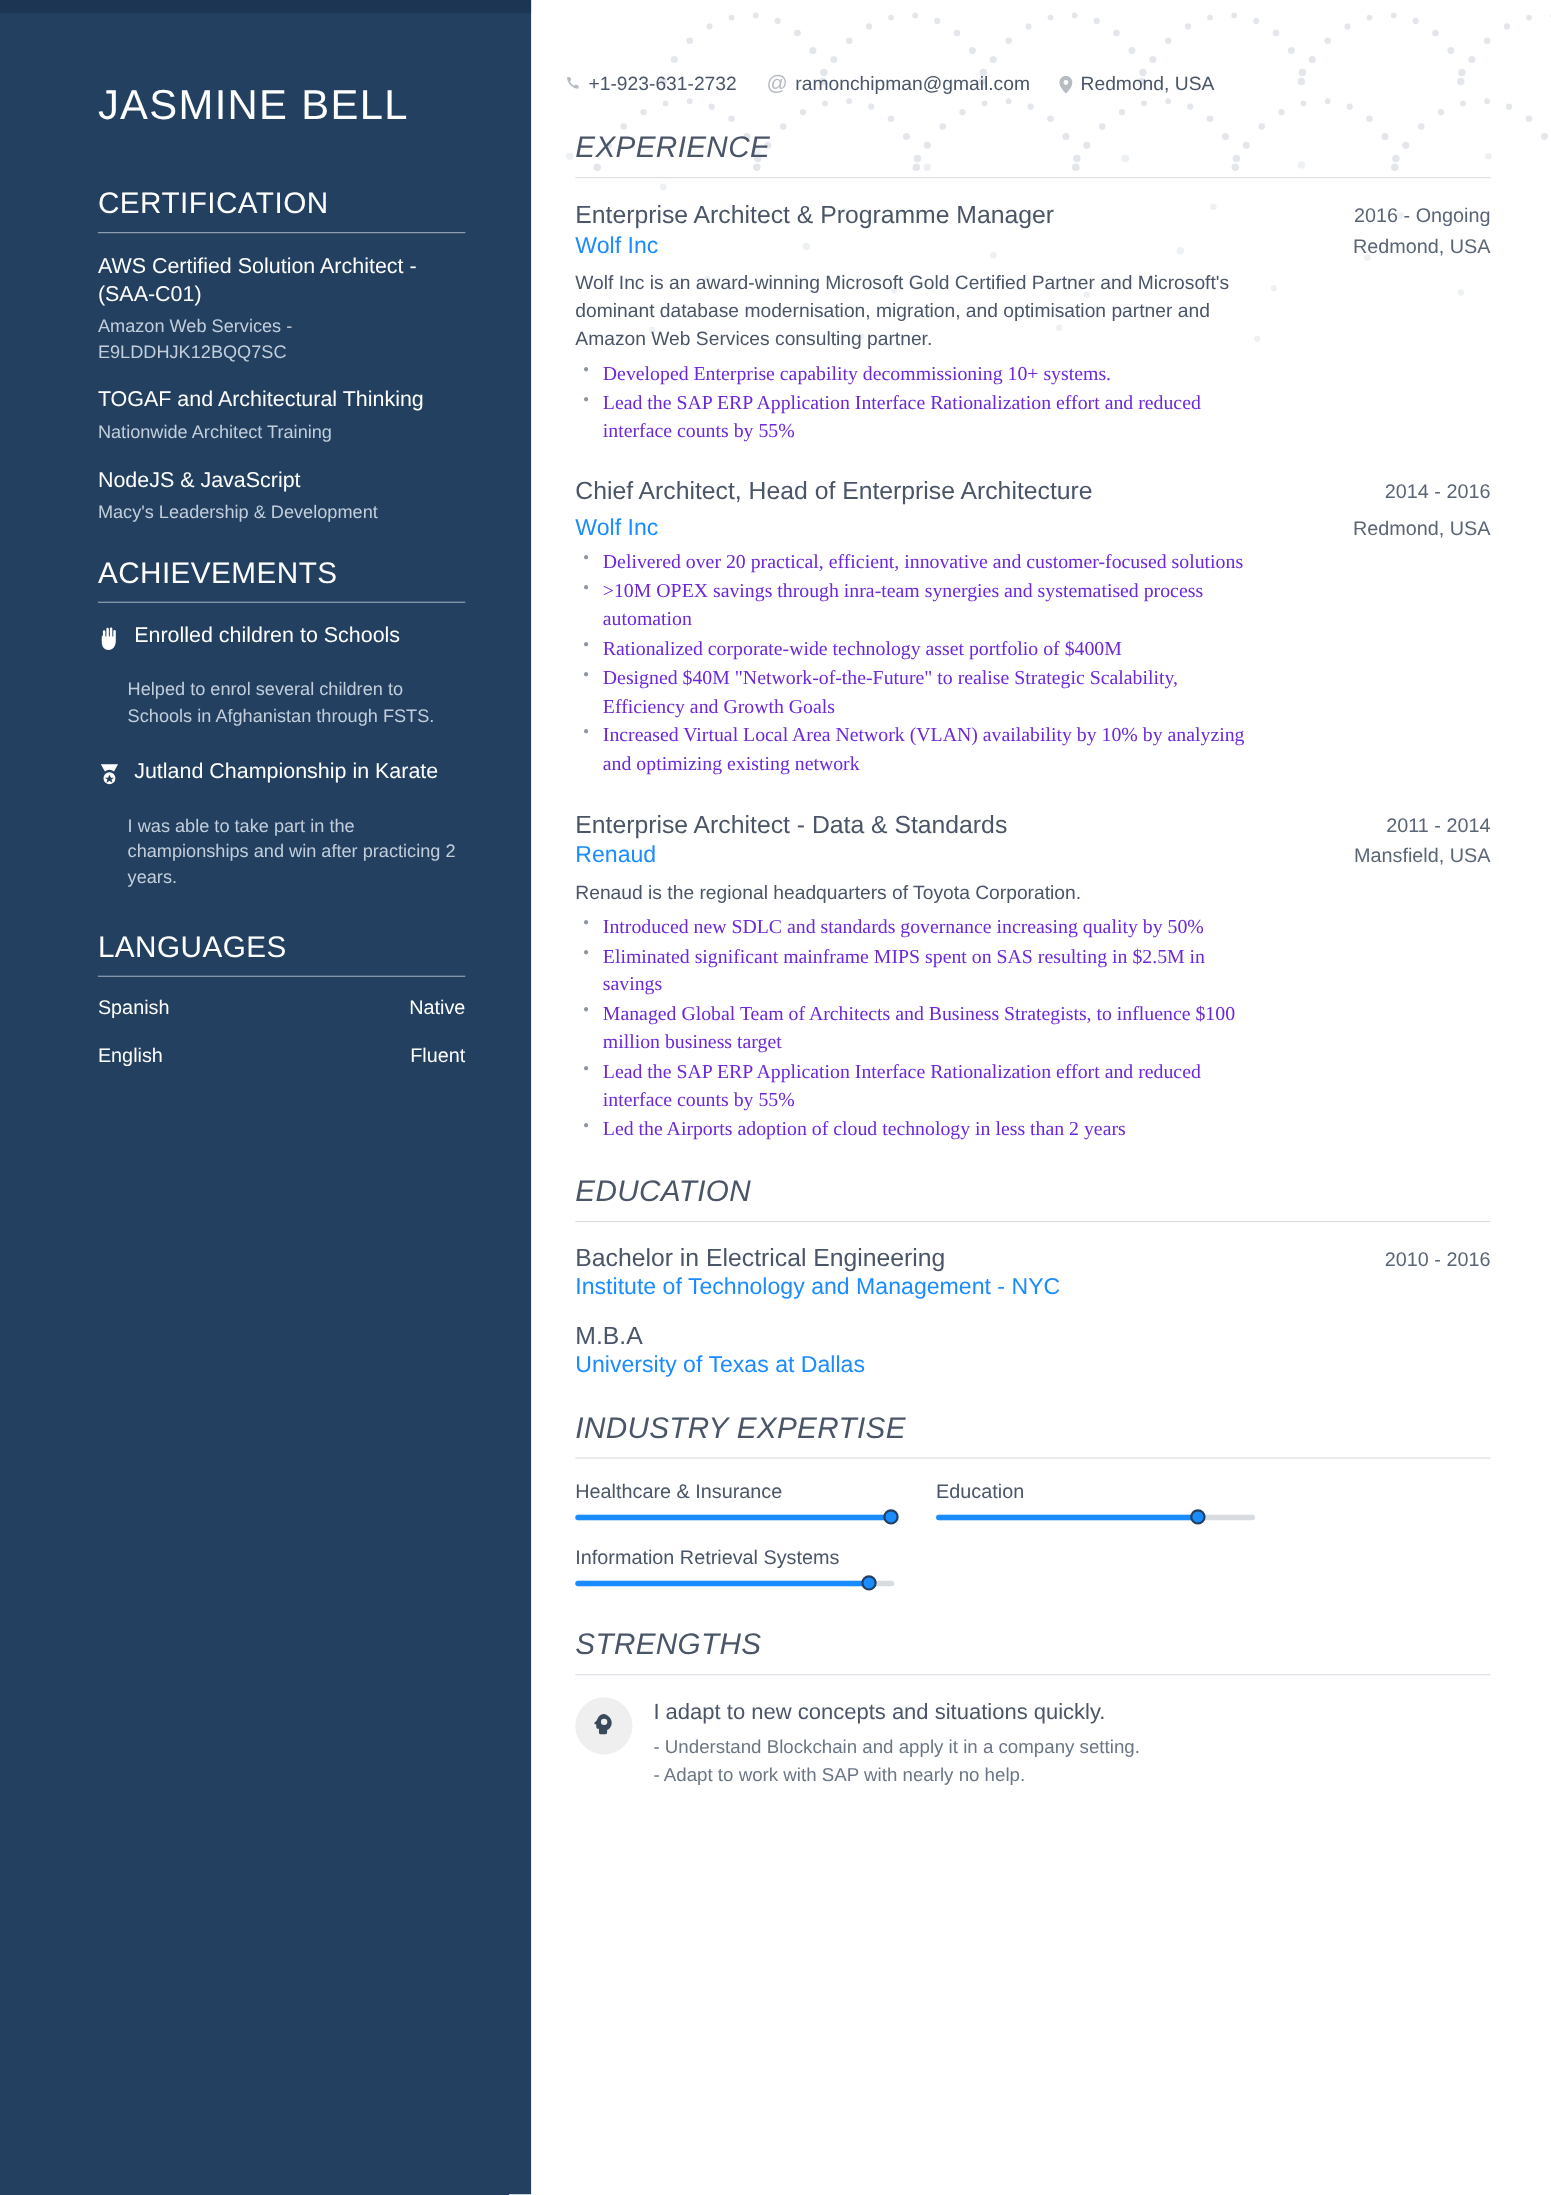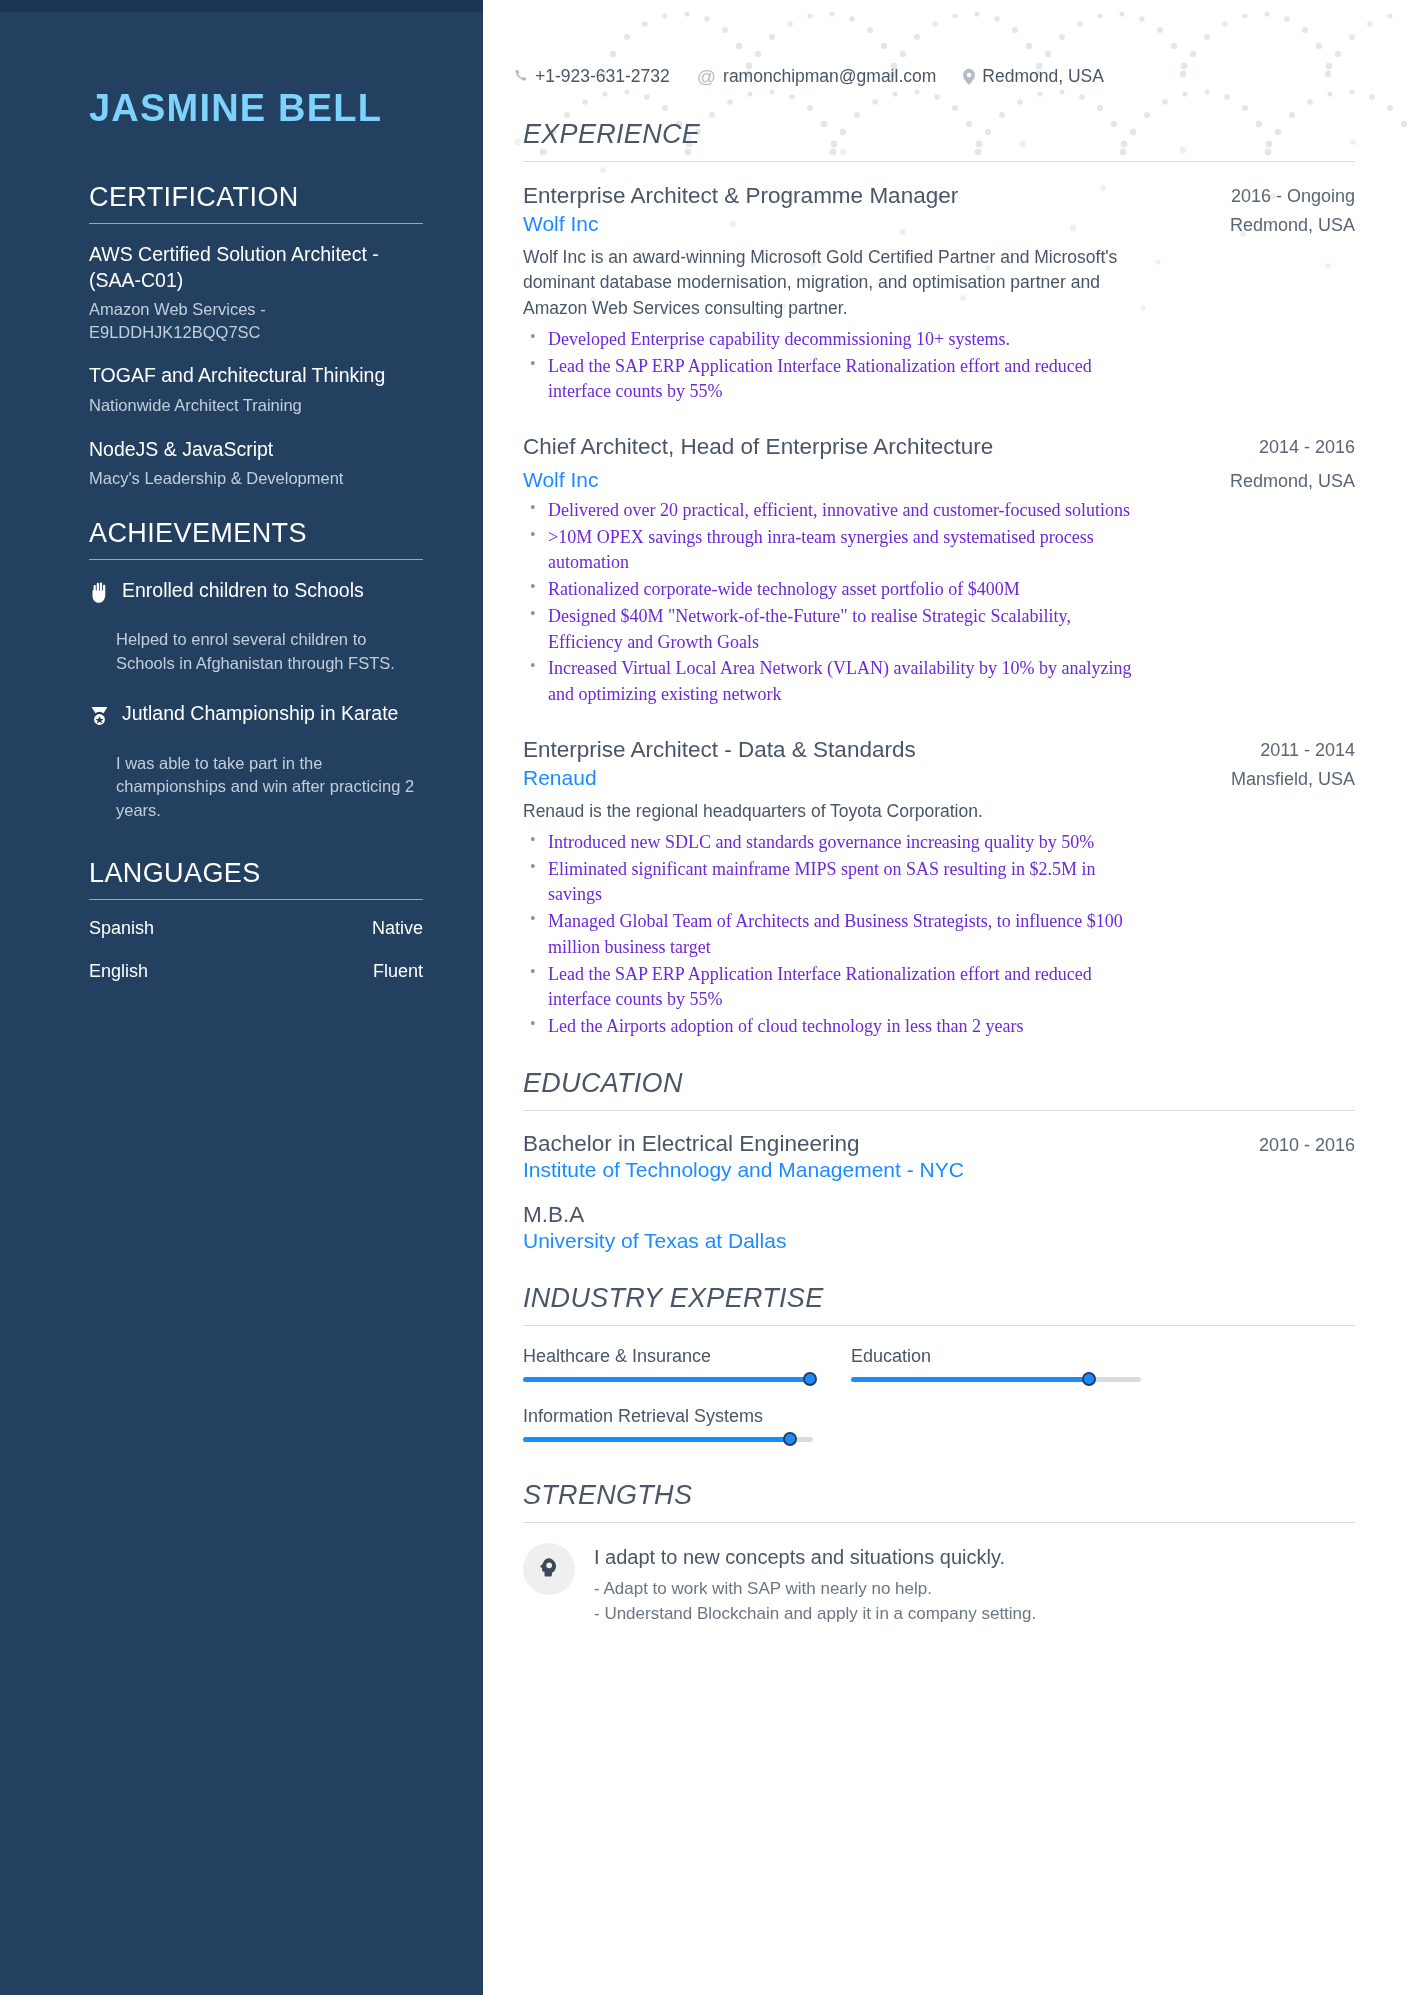--- a/index.html
+++ b/index.html
@@ -20,24 +20,24 @@
     background:#234060;
     color:#ffffff;
     padding:55px 60px 0 89px;
     position:relative;
   }
   .sidebar-top-strip {
     position:absolute; top:0; left:0; right:0; height:12px; background:#1c3552;
   }
   .name {
     font-size:38px;
-    font-weight:700;
+    font-weight:400;
     letter-spacing:1.2px;
-    color:#7dd3fc;
-    margin-top:32px;
+    color:#ffffff;
+    margin-top:20px;
     margin-bottom:52px;
     white-space:nowrap;
   }
   .side-section { margin-bottom:6px; }
   .side-heading {
     font-size:27px;
     font-weight:400;
     letter-spacing:0.4px;
     color:#ffffff;
     margin-bottom:10px;
@@ -450,21 +450,21 @@
 
         <div class="strength-item">
           <div class="strength-icon">
             <svg viewBox="0 0 22 24" aria-hidden="true">
               <path d="M11.4 1.2c-3 0-5.6 2-6.4 4.8-.2.8-.7 1.5-1.4 2l-1 .8c-.5.4-.4 1.2.2 1.5l1.3.6v2.4c0 .8.6 1.4 1.4 1.4h1v3.6c0 .7.6 1.3 1.3 1.3h4.8c.7 0 1.3-.6 1.3-1.3v-2.5c2.5-1.1 4.2-3.6 4.2-6.5 0-4-3.1-7.1-6.7-8.1zm-.2 4.2a2.9 2.9 0 1 1 0 5.8 2.9 2.9 0 0 1 0-5.8z"></path>
               <path d="M8.6 18.6h5.6v2.1c0 1.2-1 2.1-2.1 2.1h-1.4c-1.2 0-2.1-.9-2.1-2.1v-2.1z" opacity="0"></path>
             </svg>
           </div>
           <div class="strength-body">
             <div class="strength-title">I adapt to new concepts and situations quickly.</div>
+            <div class="strength-sub">- Understand Blockchain and apply it in a company setting.</div>
             <div class="strength-sub">- Adapt to work with SAP with nearly no help.</div>
-            <div class="strength-sub">- Understand Blockchain and apply it in a company setting.</div>
           </div>
         </div>
       </section>
 
     </div>
   </main>
 </div>
 
 </body></html>

